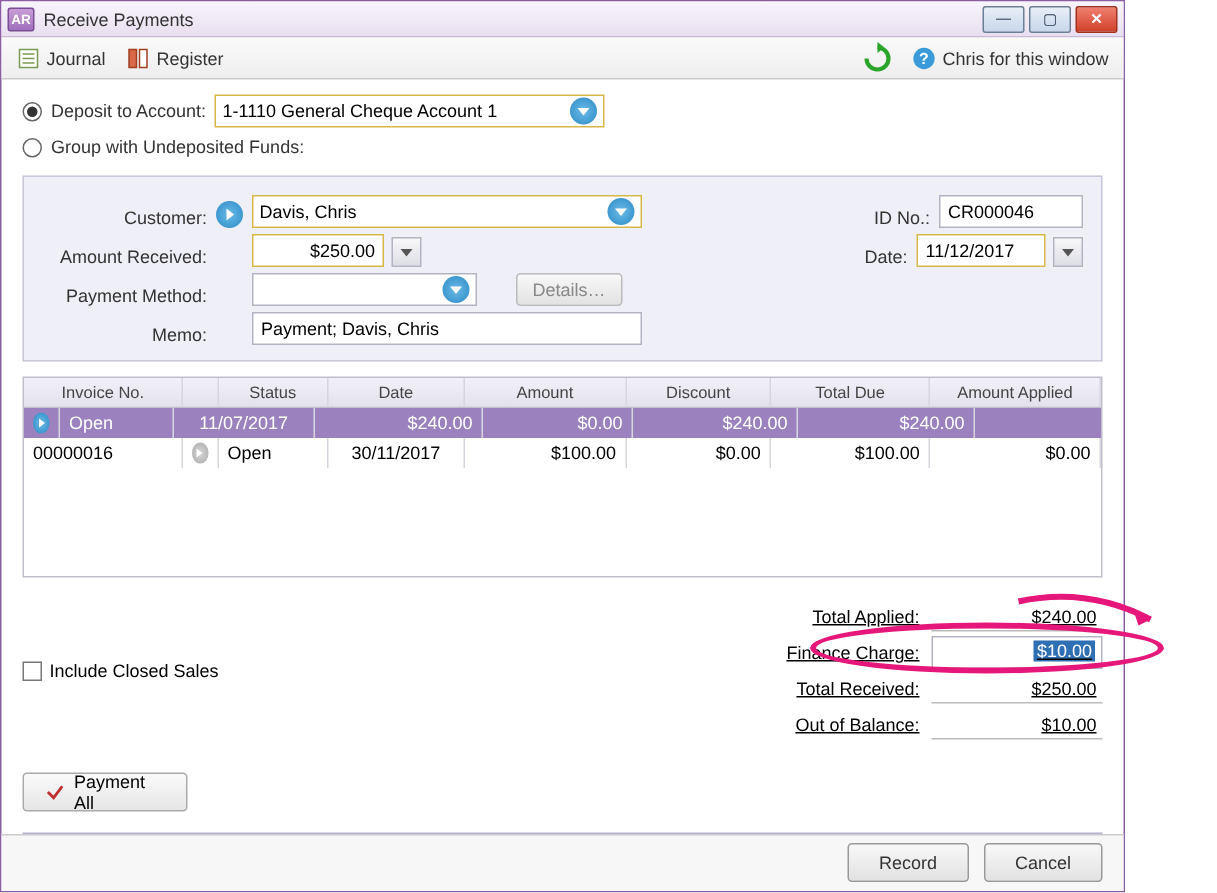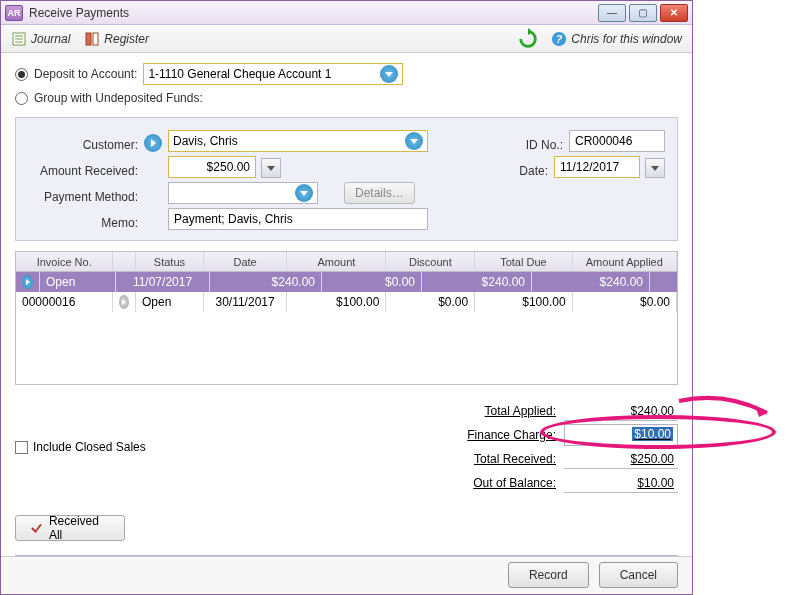--- a/index.html
+++ b/index.html
@@ -1,27 +1,27 @@
 <!DOCTYPE html>
 <html><head>
 <meta charset="utf-8">
 <style>
 * { box-sizing: border-box; margin: 0; padding: 0; font-family: "Segoe UI", Tahoma, sans-serif; font-size: 12px; }
 body { background: #fff; width: 811px; height: 595px; overflow: hidden; }
 
-.window { width: 693px; height: 595px; border: 1px solid #8a5ca0; display: flex; flex-direction: column; }
+.window { width: 750px; height: 595px; border: 1px solid #8a5ca0; display: flex; flex-direction: column; }
 
 .titlebar { height: 28px; background: linear-gradient(#f8f4fb, #e8dff0); display: flex; align-items: center; padding: 0 4px; border-bottom: 1px solid #c9b9d6; }
 .title-icon { width: 18px; height: 16px; background: linear-gradient(#c99dd6, #a070bd); border: 1px solid #7a4d96; border-radius: 2px; color:#fff; font-size:9px; font-weight:bold; display:flex; align-items:center; justify-content:center; margin-right:6px;}
 .title-text { flex: 1; font-size: 12px; color: #333; }
 .win-btns { display: flex; gap: 3px; }
 .win-btn { width: 28px; height: 18px; border: 1px solid #6b7f96; border-radius: 2px; background: linear-gradient(#e8eff8,#c7d7ea); display:flex; align-items:center; justify-content:center; font-size:10px; color:#2a3a50;}
 .win-btn.close { background: linear-gradient(#f08070,#d04028); border-color:#a03020; color:#fff; font-weight:bold;}
 
-.toolbar { height: 32px; background: linear-gradient(#fafafa,#eeeeee); border-bottom: 1px solid #ccc; display:flex; align-items:center; padding: 0 10px; gap: 14px; font-style: italic; }
+.toolbar { height: 32px; background: linear-gradient(#fafafa,#eeeeee); border-bottom: 1px solid #ccc; display:flex; align-items:center; padding: 0 10px; gap: 14px; }
 .tb-item { display:flex; align-items:center; gap:4px; color:#333; cursor:pointer; }
 .tb-item svg { width:16px; height:16px; }
 .tb-right { margin-left:auto; display:flex; align-items:center; gap:12px;}
 
 .content { flex:1; padding: 10px 14px 12px 14px; display:flex; flex-direction:column; gap:6px; }
 
 .row { display:flex; align-items:center; gap:6px; }
 .radio { width:13px; height:13px; border:1px solid #666; border-radius:50%; display:inline-flex; align-items:center; justify-content:center;}
 .radio.on::after { content:""; width:7px; height:7px; background:#333; border-radius:50%;}
 .label { color:#333; }
@@ -247,21 +247,21 @@
           <path d="M4 6 Q 50 -4 92 18" fill="none" stroke="#e6177a" stroke-width="4"></path>
           <polygon points="92,18 80,10 84,22" fill="#e6177a"></polygon>
         </svg>
     </div>
 
     <div style="margin-top:14px;">
       <div class="receive-btn" style="width:110px;">
         <svg width="14" height="14" viewBox="0 0 14 14">
             <polyline points="2,7 6,11 12,3" fill="none" stroke="#c03030" stroke-width="2"></polyline>
           </svg>
-        <span>Received All</span>
+        <span>Payment All</span>
       </div>
     </div>
   </div>
 
   <div class="bottom-divider"></div>
   <div class="footer">
     <div class="spacer"></div>
     <div class="btn primary">
         <span>Record</span>
       </div>

